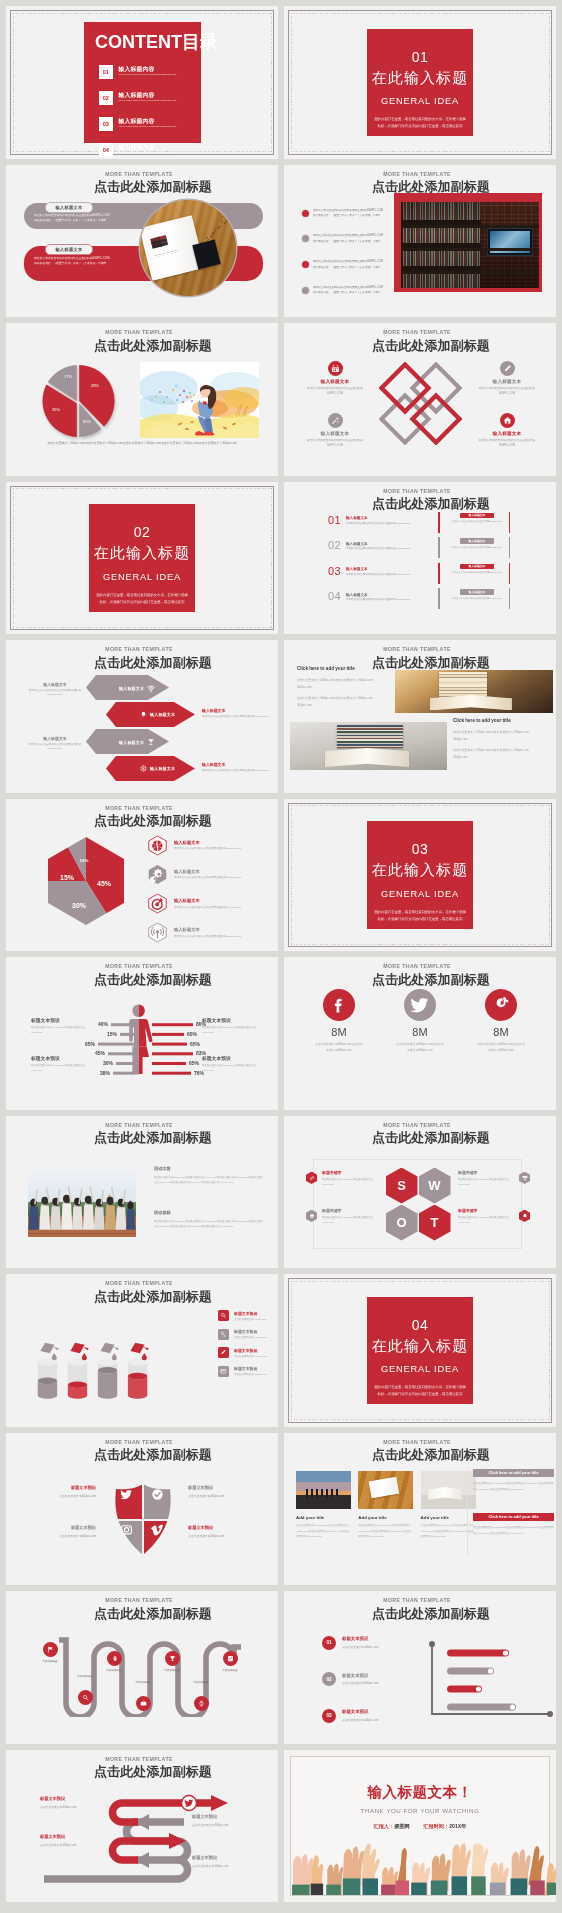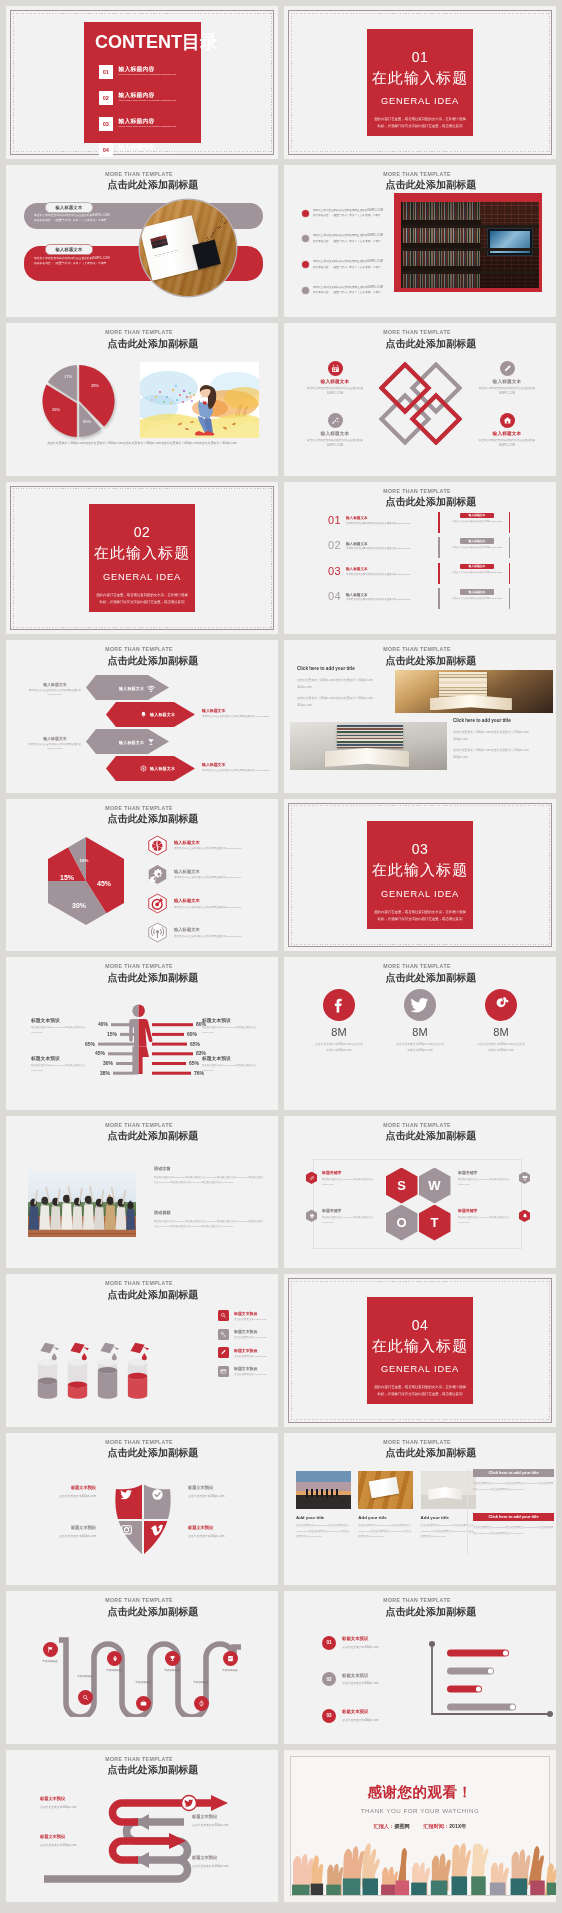--- a/index.html
+++ b/index.html
@@ -3,21 +3,21 @@
 <meta charset="utf-8">
 <style>
   html,body{margin:0;padding:0;}
   body{width:562px;height:1913px;background:#dbdad6;
        font-family:"Liberation Sans",sans-serif;overflow:hidden;
        -webkit-font-smoothing:antialiased;}
   .grid{position:relative;width:562px;height:1913px;}
   .slide{position:absolute;width:272px;height:152.5px;background:#f2f2f2;overflow:hidden;}
   .hd{position:absolute;left:0;right:6px;top:7px;text-align:center;}
   .hd .more{font-size:5.2px;letter-spacing:0.4px;color:#8a8785;font-weight:700;line-height:1;}
-  .hd .sub{font-size:10px;color:#3c3a39;font-weight:700;letter-spacing:.1px;margin-top:3.5px;line-height:1;margin-left:28px;}
+  .hd .sub{font-size:13px;color:#3c3a39;font-weight:700;letter-spacing:.1px;margin-top:3.5px;line-height:1;margin-left:28px;}
   .cov-outer{position:absolute;left:4px;top:4px;right:4px;bottom:4px;border:1.4px solid #a3949c;}
   .cov-inner{position:absolute;left:1.5px;top:1.5px;right:1.5px;bottom:1.5px;
     background:
       repeating-linear-gradient(90deg,#b3b0b2 0 1.1px,transparent 1.1px 2.6px) top left/100% 0.7px no-repeat,
       repeating-linear-gradient(90deg,#b3b0b2 0 1.1px,transparent 1.1px 2.6px) bottom left/100% 0.7px no-repeat,
       repeating-linear-gradient(180deg,#b3b0b2 0 1.1px,transparent 1.1px 2.6px) top left/0.7px 100% no-repeat,
       repeating-linear-gradient(180deg,#b3b0b2 0 1.1px,transparent 1.1px 2.6px) top right/0.7px 100% no-repeat;}
   .cov-box{position:absolute;background:#c32a35;color:#fff;text-align:center;}
   .cov-num{font-size:14px;font-weight:400;letter-spacing:.5px;margin-top:21px;line-height:1;}
   .cov-t{font-size:15px;font-weight:400;letter-spacing:1.1px;margin-top:6px;line-height:1;}
@@ -1429,21 +1429,21 @@
     <div class="snd">点点此处更换文本400pic.com</div>
       </div>
   <div class="snl" style="left:186px;top:105px">
     <div class="snt g">标题文本预设</div>
     <div class="snd">点点此处更换文本400pic.com</div>
       </div>
 </div>
 
 <div class="slide thanks" style="left:284px;top:1749.5px">
   <div class="thx-frame"></div>
-  <div class="thx-t">感谢您的观看！</div>
+  <div class="thx-t">输入标题文本！</div>
   <div class="thx-e">THANK YOU FOR YOUR WATCHING</div>
   <div class="thx-m">
     <span class="m-k">汇报人：</span><span class="m-v">摄图网</span>
     <span class="m-k m-sp">汇报时间：</span><span class="m-v">201X年</span>
   </div>
   <svg class="hands" viewBox="0 0 258 56">
     <g>
 
       <g>
             <path d="M2 24 q4-10 8-2 l0 6 1-9 q4-6 5 2 l0 7 2-6 q4-4 3 3 l-1 10 -1 14 h-17 z" fill="#f3c4ae"></path>

